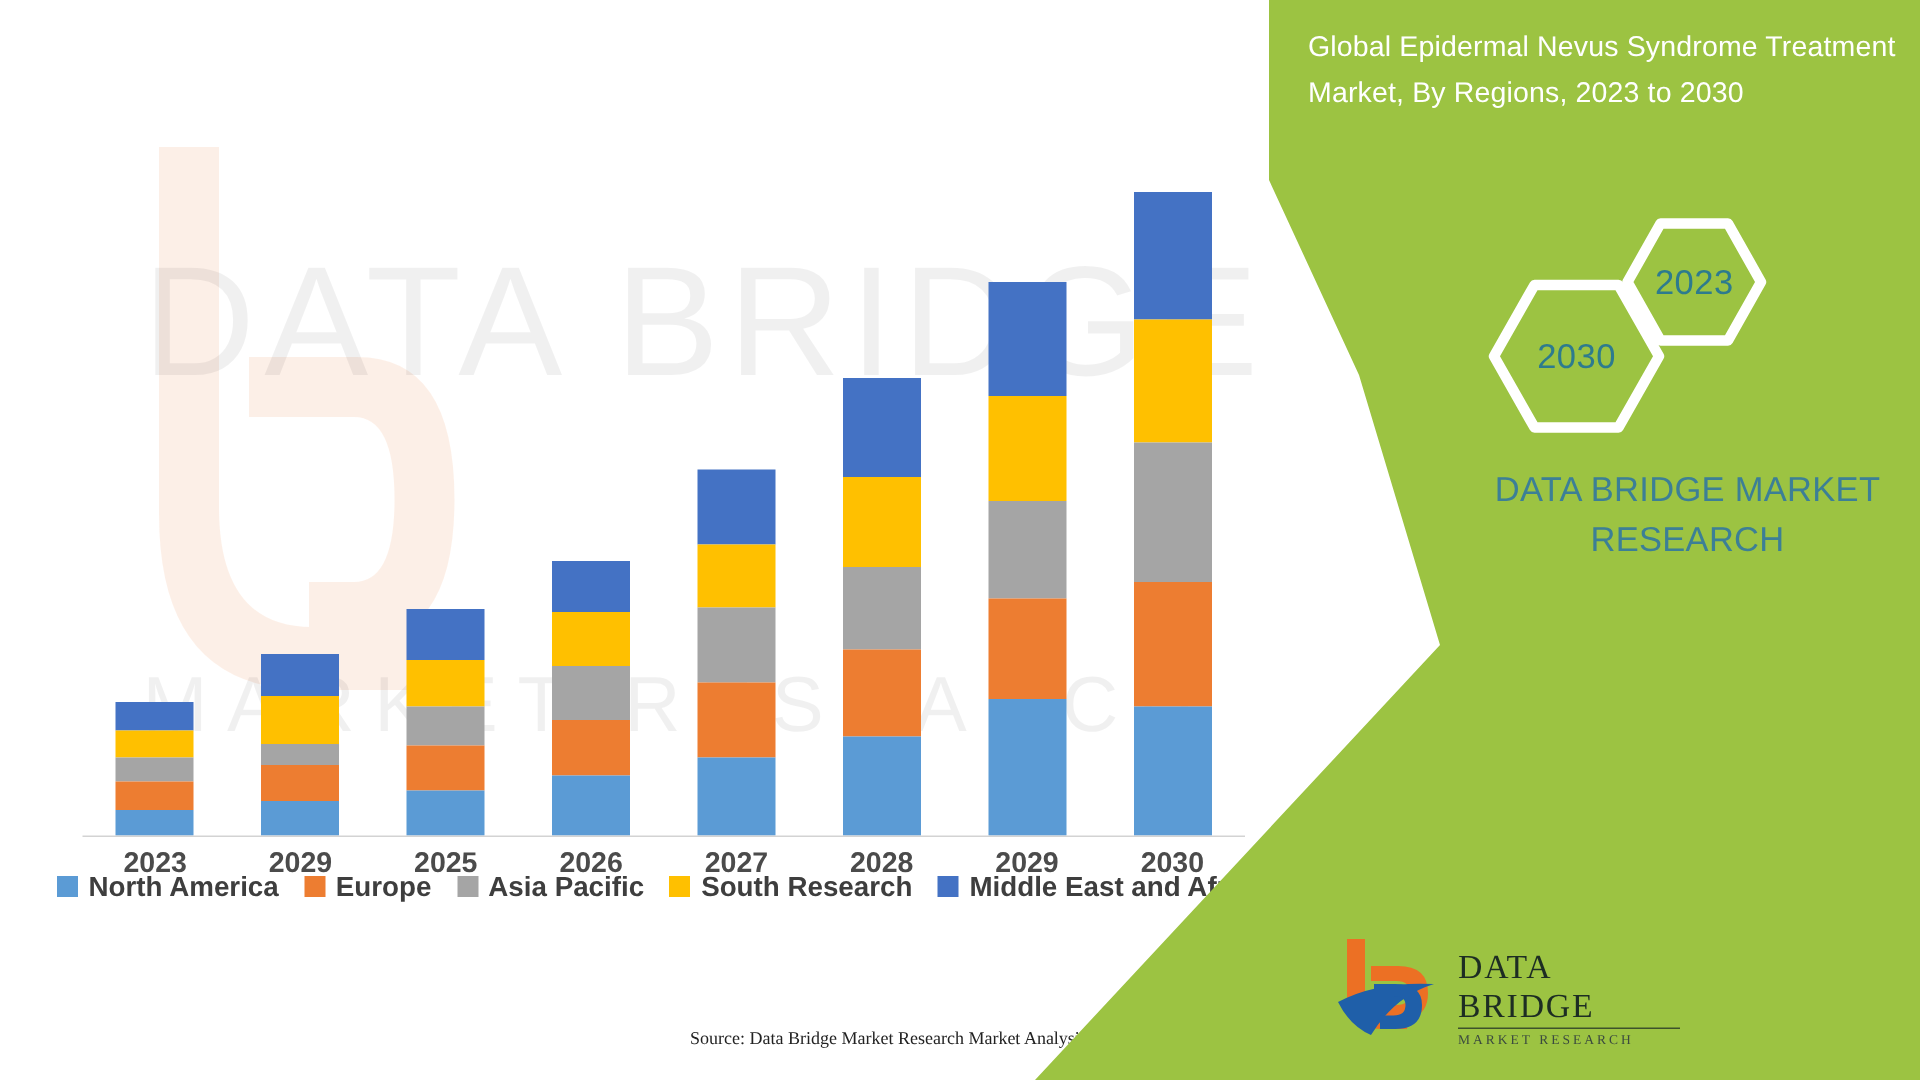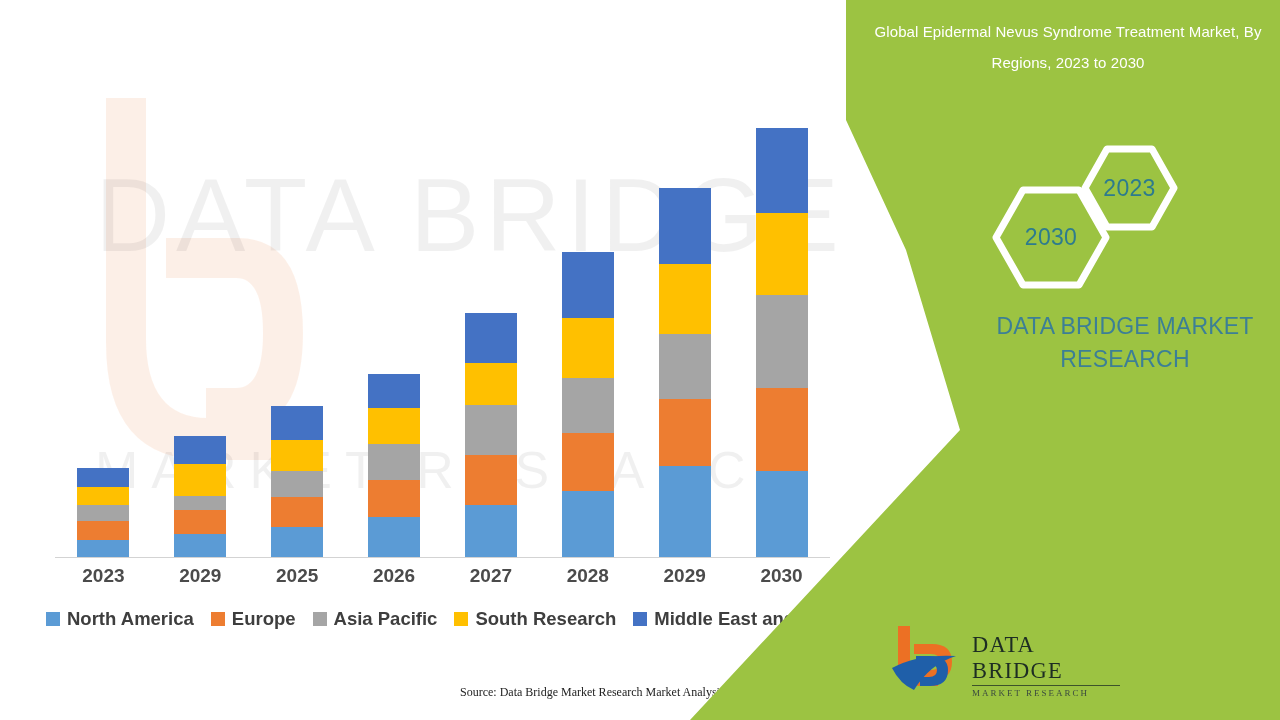--- a/index.html
+++ b/index.html
@@ -31,23 +31,23 @@
     clip-path: polygon(846px 0px, 1280px 0px, 1280px 720px, 690px 720px, 960px 430px, 906px 250px, 846px 120px);
     z-index: 2;
   }
 
   .panel-title {
     position: absolute;
     z-index: 4;
     right: 16px;
     top: 16px;
     width: 392px;
-    text-align: center;
+    text-align: left;
     color: #ffffff;
-    font-size: 15px;
+    font-size: 19px;
     line-height: 31px;
     font-weight: 400;
     letter-spacing: 0.1px;
   }
 
   
   .hexwrap {
     position: absolute;
     z-index: 4;
   }
@@ -237,25 +237,25 @@
     text-align: center;
     color: #4b4b4b;
     font-size: 19px;
     font-weight: bold;
   }
 
   
   .legend {
     position: absolute;
     left: 46px;
-    top: 608px;
+    top: 580px;
     width: 790px;
     display: flex;
     align-items: center;
-    justify-content: space-between;
+    justify-content: center;
     gap: 17px;
   }
   .legend-item {
     display: flex;
     align-items: center;
     gap: 7px;
   }
   .legend-swatch {
     width: 14px;
     height: 14px;

